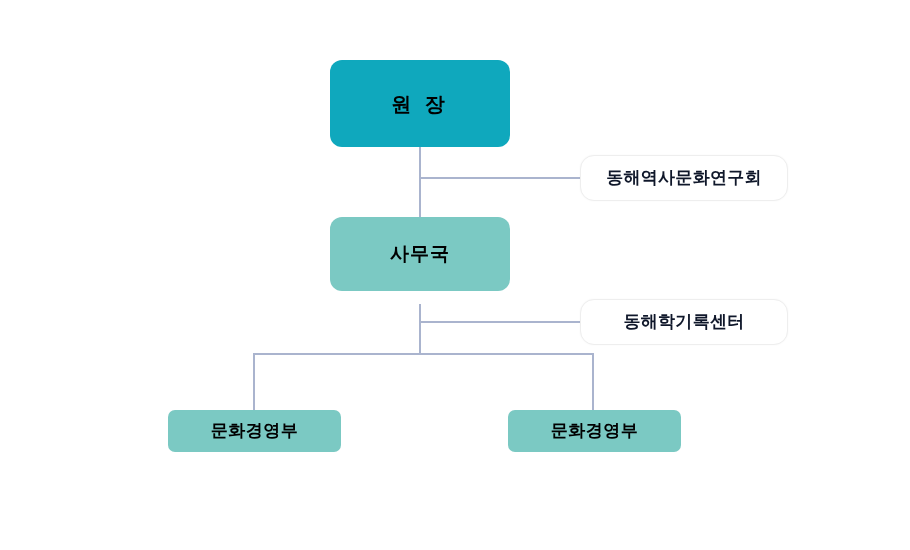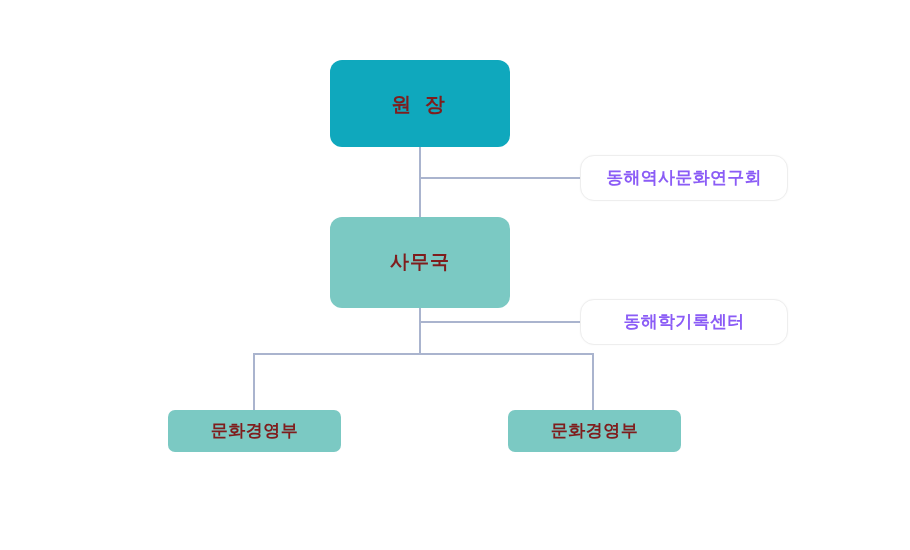--- a/index.html
+++ b/index.html
@@ -29,21 +29,21 @@
   .conn.h { height: 2px; }
 
   
   .node {
     position: absolute;
     box-sizing: border-box;
     display: flex;
     align-items: center;
     justify-content: center;
     border-radius: 12px;
-    color: #7f1d1d;
+    color: #000000;
     font-weight: bold;
     letter-spacing: 0.5px;
     text-align: center;
     line-height: 1.2;
     user-select: none;
   }
   .node-root {
     background: #0fa8bd;
     font-size: 20px;
     letter-spacing: 4px;
@@ -63,21 +63,21 @@
   
   .node-side {
     position: absolute;
     box-sizing: border-box;
     display: flex;
     align-items: center;
     justify-content: center;
     background: #ffffff;
     border: 1px solid #eeeeee;
     border-radius: 14px;
-    color: #8b5cf6;
+    color: #0f172a;
     font-size: 17px;
     font-weight: bold;
     letter-spacing: 0.3px;
     text-align: center;
     line-height: 1.2;
     box-shadow: 0 0 2px rgba(0,0,0,0.04);
     user-select: none;
   }
 </style>
 </head>
@@ -100,21 +100,21 @@
   <div class="conn v" style="left:592px; top:353px; height:57px;"></div>
 
   <div class="node node-root" style="left:330px; top:60px; width:180px; height:87px;">
     <span>원 장</span>
   </div>
 
   <div class="node-side" style="left:580px; top:155px; width:208px; height:46px;">
     <span>동해역사문화연구회</span>
   </div>
 
-  <div class="node node-branch" style="left:330px; top:217px; width:180px; height:91px;">
+  <div class="node node-branch" style="left:330px; top:217px; width:180px; height:74px;">
     <span>사무국</span>
   </div>
 
   <div class="node-side" style="left:580px; top:299px; width:208px; height:46px;justify-content:center;">
     <span>동해학기록센터</span>
   </div>
 
   <div class="node node-dept" style="left:168px; top:410px; width:173px; height:42px;">
     <span>문화경영부</span>
   </div>

